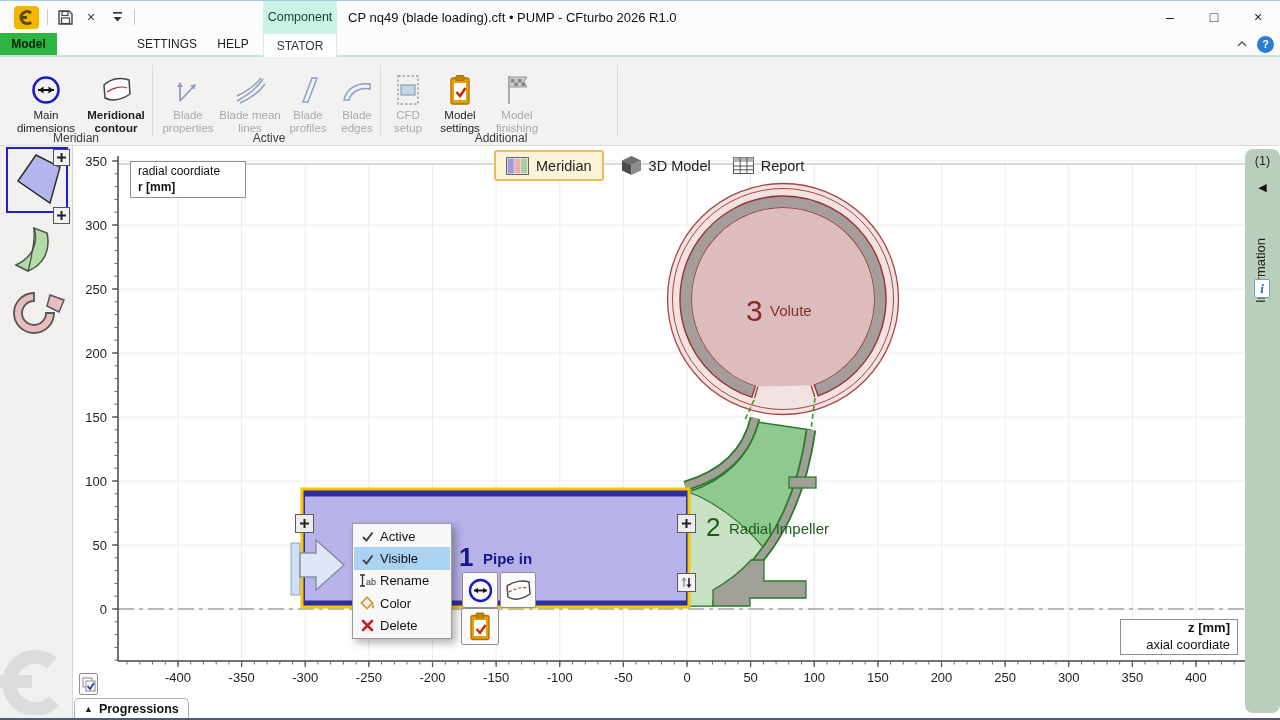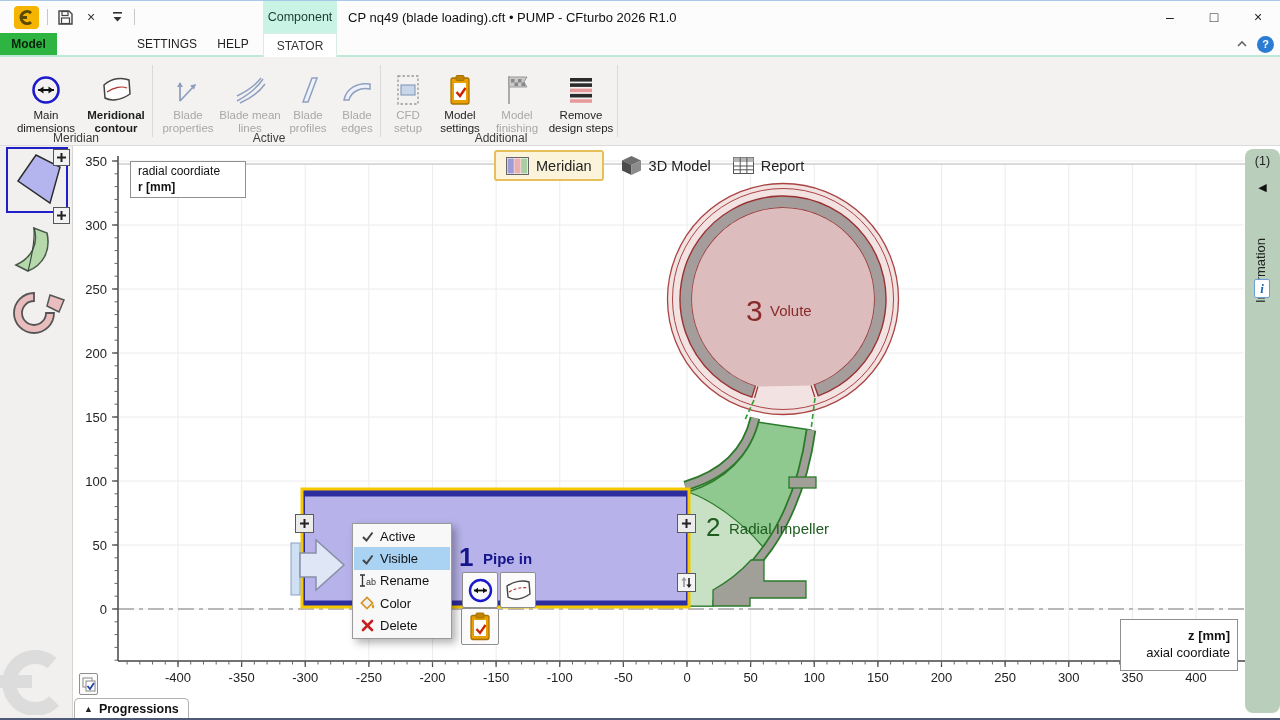--- a/index.html
+++ b/index.html
@@ -42,21 +42,21 @@
   .thumb-sel{position:absolute;left:6px;top:1px;width:62px;height:66px;border:2px solid #2020c8;}
   .mini-plus{position:absolute;width:17px;height:17px;background:#f2f2f2;border:1.5px solid #555;
       display:flex;align-items:center;justify-content:center;}
   
   .main-bg{position:absolute;left:74px;top:145px;width:1171px;height:575px;background:#fff;}
   #plot-svg{position:absolute;left:73px;top:145px;}
   svg text{font-family:"Liberation Sans",sans-serif;}
   .ylab-box{position:absolute;left:130px;top:160px;width:116px;background:#fff;border:1px solid #909090;
       padding:2px 7px;font-size:12px;color:#111;line-height:1.3;}
   .xlab-box{position:absolute;left:1120px;top:618px;width:118px;background:#fff;border:1px solid #909090;
-      padding:8px 7px;font-size:13px;color:#111;line-height:1.3;text-align:right;}
+      padding:0 7px;font-size:13px;color:#111;line-height:1.3;text-align:right;}
   .vtabs{position:absolute;left:494px;top:149px;display:flex;align-items:flex-start;}
   .vtab{display:flex;align-items:center;gap:7px;font-size:14.5px;color:#222;}
   .vtab-active{background:#fcf4da;border:2px solid #e7bf5a;border-radius:3px;height:31px;padding:0 10px;}
   .vtab-plain{height:27px;padding:2px 9px;margin-top:2px;}
   
   .obtn{position:absolute;background:#fbfbfb;border:1.5px solid #8f8f8f;border-radius:2px;
       display:flex;align-items:center;justify-content:center;}
   .sqbtn{position:absolute;width:19px;height:19px;background:#ececec;border:1.5px solid #5a5a5a;
       display:flex;align-items:center;justify-content:center;}
   
@@ -233,32 +233,20 @@
             <svg width="30" height="32" viewBox="0 0 30 32">
                 <line x1="7" y1="2" x2="7" y2="30" stroke="#999" stroke-width="1.6"></line>
                 <path d="M7,3 h18 l-3,5 3,5 h-18 Z" fill="#c9c9c9" stroke="#999"></path>
                 <rect x="9" y="5" width="3.5" height="3.5" fill="#888"></rect>
                 <rect x="16" y="5" width="3.5" height="3.5" fill="#888"></rect>
                 <rect x="12.5" y="8.5" width="3.5" height="3.5" fill="#888"></rect>
                 <rect x="19.5" y="8.5" width="3.5" height="3.5" fill="#888"></rect>
               </svg>
           </div>
           <div class="rlabel">Model finishing</div>
-        </div>
-        <div class="rbtn" style="width:72px;">
-          <div class="ricon">
-            <svg width="28" height="30" viewBox="0 0 28 30">
-                <rect x="3" y="3" width="22" height="3.6" fill="#2b2b2b"></rect>
-                <rect x="3" y="8.3" width="22" height="3.6" fill="#2b2b2b"></rect>
-                <rect x="3" y="13.6" width="22" height="3.6" fill="#e89a9a"></rect>
-                <rect x="3" y="18.9" width="22" height="3.6" fill="#2b2b2b"></rect>
-                <rect x="3" y="24.2" width="22" height="3.6" fill="#e89a9a"></rect>
-              </svg>
-          </div>
-          <div class="rlabel">Remove design steps</div>
         </div>
       </div>
       <div class="glabel">Additional</div>
     </div>
     <div class="rsep" style="left:617px;"></div>
   </div>
 
   <div class="lbar">
     <div class="thumb-sel">
       <svg width="58" height="62" viewBox="0 0 58 62">

